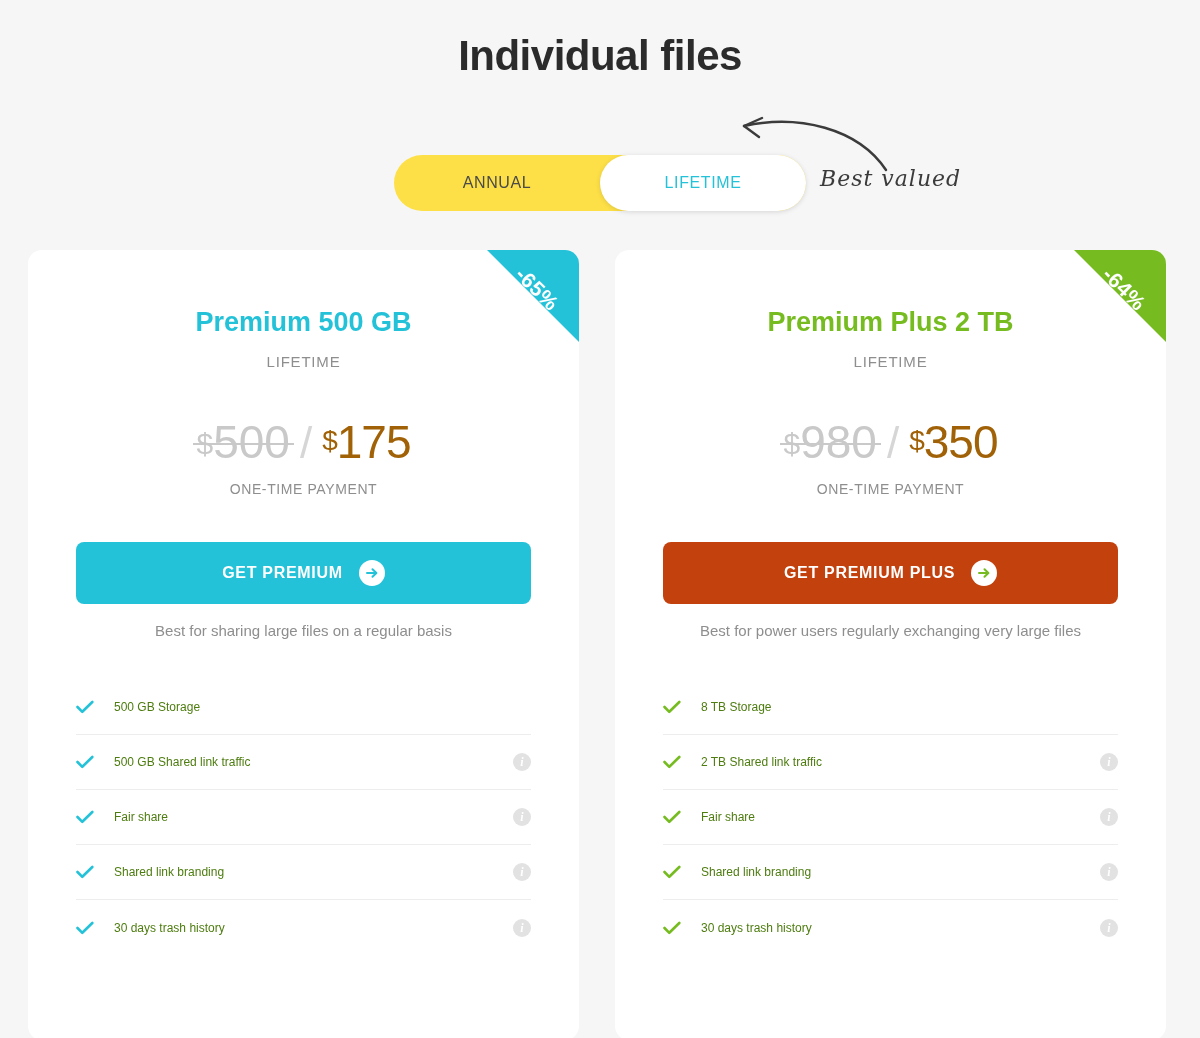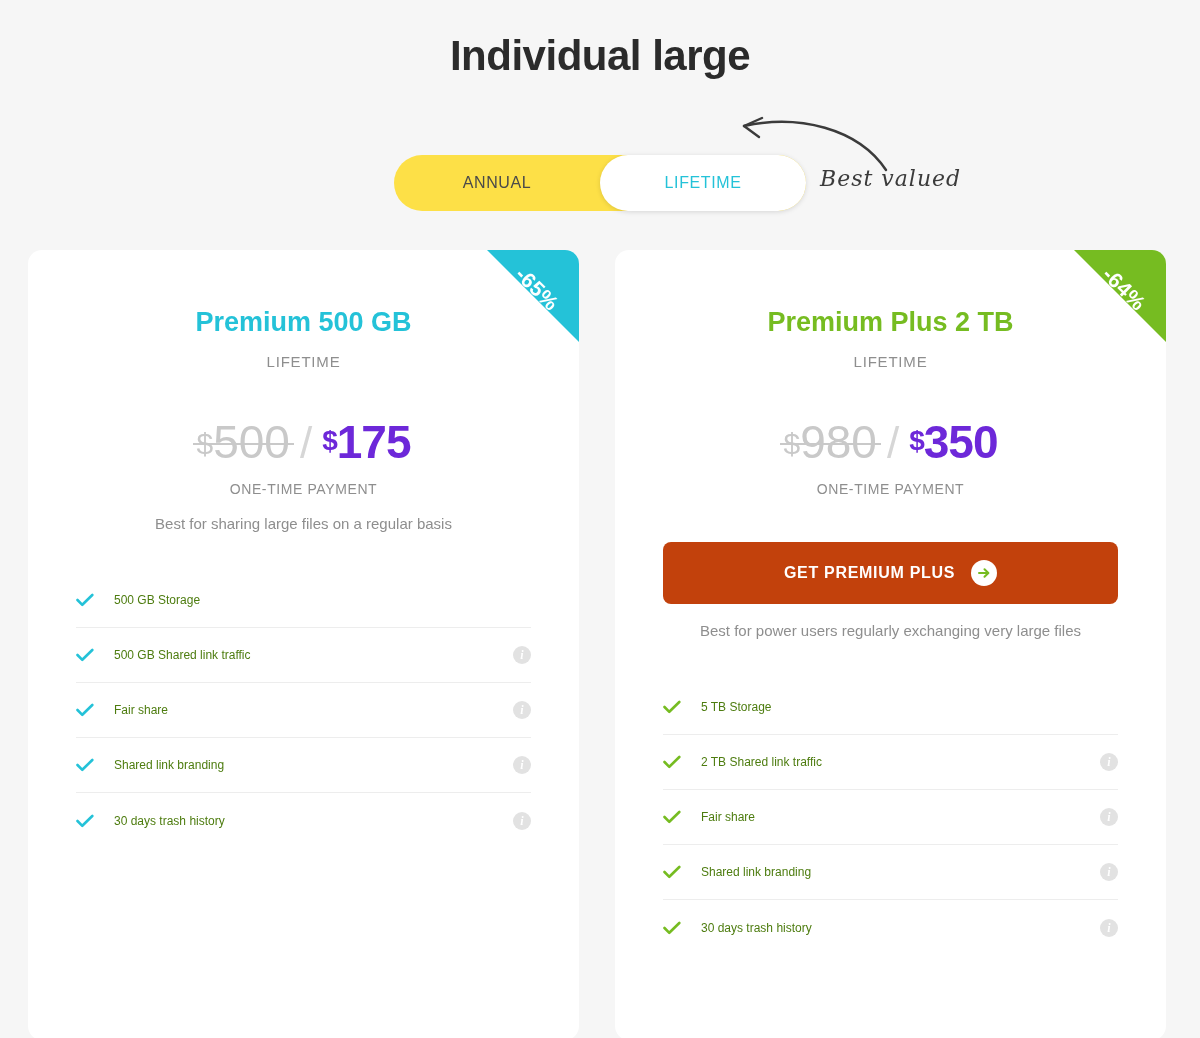--- a/index.html
+++ b/index.html
@@ -154,22 +154,22 @@
     background: #c9c9c9;
   }
   .price-old .cur { font-size: 30px; vertical-align: 4px; }
   .price-sep {
     font-size: 44px;
     font-weight: 300;
     color: #d6d6d6;
   }
   .price-new {
     font-size: 46px;
-    font-weight: bold;
-    color: #6d28d9;
+    font-weight: normal;
+    color: #a16207;
     letter-spacing: -1px;
   }
   .price-new .cur { font-size: 28px; vertical-align: 8px; }
 
   .price-note {
     text-align: center;
     font-size: 14px;
     color: #8e8e8e;
     letter-spacing: 0.6px;
     padding-top: 12px;
@@ -241,21 +241,21 @@
     text-align: center;
     font-family: "Liberation Serif", serif;
   }
   .info-icon.hidden { visibility: hidden; }
 </style>
 </head>
 <body>
 
 <div class="page">
 
-  <h1 class="page-title">Individual large</h1>
+  <h1 class="page-title">Individual files</h1>
 
   <div class="toggle-wrap">
     <div class="toggle">
       <div class="toggle-opt">ANNUAL</div>
       <div class="toggle-opt active">LIFETIME</div>
     </div>
   </div>
 
   <svg class="arrow-svg" viewBox="0 0 160 62">
     <path d="M158 58 C 130 16, 70 2, 16 14" fill="none" stroke="#3b3b3b" stroke-width="2.4" stroke-linecap="round"></path>
@@ -275,20 +275,28 @@
       <div class="plan-name">Premium 500 GB</div>
       <div class="plan-term">LIFETIME</div>
 
       <div class="price-row">
         <span class="price-old"><span class="cur">$</span><span>500</span></span>
         <span class="price-sep">/</span>
         <span class="price-new"><span class="cur">$</span><span>175</span></span>
       </div>
       <div class="price-note">ONE-TIME PAYMENT</div>
 
+      <button class="cta">
+        <span>GET PREMIUM</span>
+        <span class="cta-arrow">
+          <svg width="16" height="16" viewBox="0 0 16 16">
+            <path d="M3 8 H12 M8.5 4.2 L12.4 8 L8.5 11.8" fill="none" stroke="#24c2d8" stroke-width="2" stroke-linecap="round" stroke-linejoin="round"></path>
+          </svg>
+        </span>
+      </button>
 
       <div class="desc">Best for sharing large files on a regular basis</div>
 
       <div class="features">
         <div class="feature">
           <span class="check">
             <svg width="18" height="14" viewBox="0 0 18 14">
                 <path d="M1.5 7 L6.3 11.8 L16.3 2" fill="none" stroke="#24c2d8" stroke-width="2.6" stroke-linecap="round" stroke-linejoin="round"></path>
               </svg>
           </span>
@@ -361,21 +369,21 @@
 
       <div class="desc">Best for power users regularly exchanging very large files</div>
 
       <div class="features">
         <div class="feature">
           <span class="check">
             <svg width="18" height="14" viewBox="0 0 18 14">
                 <path d="M1.5 7 L6.3 11.8 L16.3 2" fill="none" stroke="#76bc21" stroke-width="2.6" stroke-linecap="round" stroke-linejoin="round"></path>
               </svg>
           </span>
-          <span class="feature-label">5 TB Storage</span>
+          <span class="feature-label">8 TB Storage</span>
           <span class="info-icon hidden">i</span>
         </div>
         <div class="feature">
           <span class="check">
             <svg width="18" height="14" viewBox="0 0 18 14">
                 <path d="M1.5 7 L6.3 11.8 L16.3 2" fill="none" stroke="#76bc21" stroke-width="2.6" stroke-linecap="round" stroke-linejoin="round"></path>
               </svg>
           </span>
           <span class="feature-label">2 TB Shared link traffic</span>
           <span class="info-icon">i</span>

